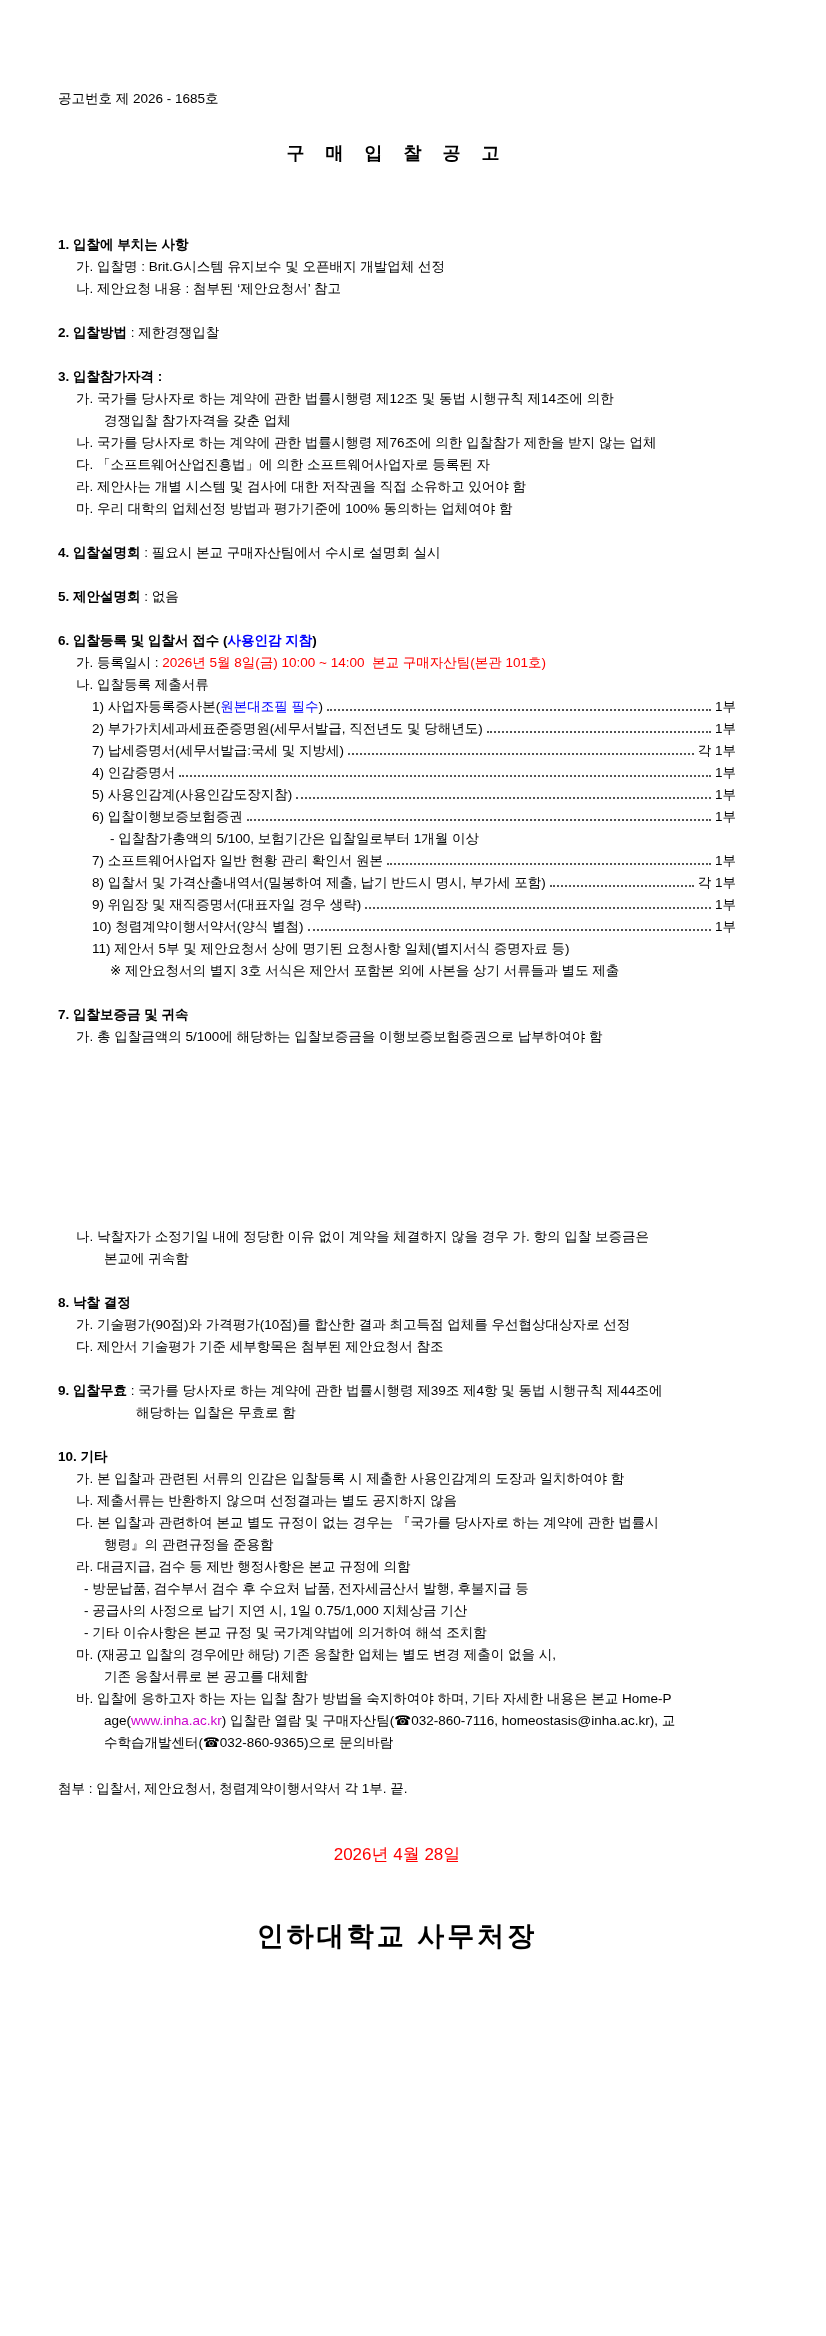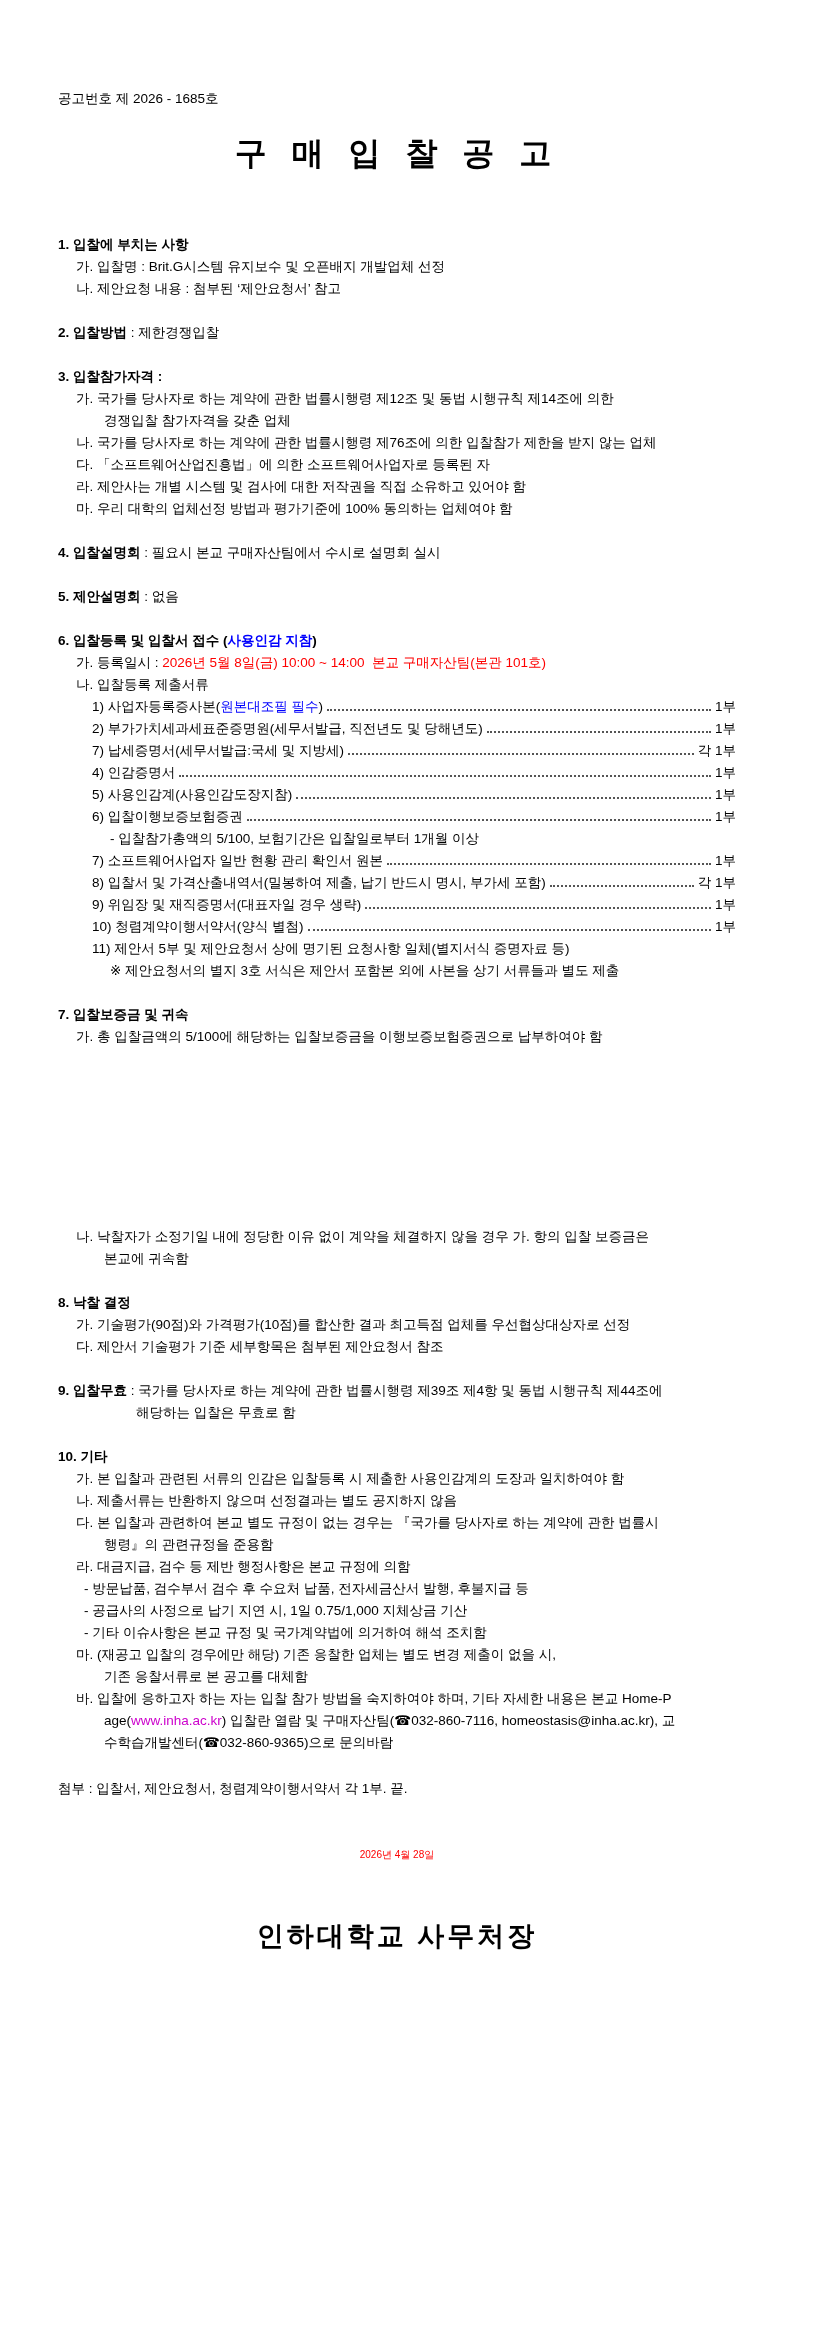--- a/index.html
+++ b/index.html
@@ -17,21 +17,21 @@
     overflow: hidden;
   }
   .line { line-height: 22px; white-space: pre; }
   .bold { font-weight: bold; }
   .red { color: #fe0000; }
   .blue { color: #0000fe; }
   .magenta { color: #cc00cc; }
   .doc-title {
     margin-top: 26px;
     text-align: center;
-    font-size: 32px;
+    font-size: 18px;
     font-weight: bold;
     letter-spacing: 8px;
     line-height: 34px;
     white-space: pre;
   }
   .sec { margin-top: 22px; }
   .sec-first { margin-top: 64px; }
   .ind-a   { margin-left: 18px; }
   .ind-cont{ margin-left: 46px; }
   .ind-doc { margin-left: 34px; }
@@ -47,21 +47,21 @@
     margin: 0 4px;
     border-bottom: 2px dotted #555555;
   }
   .count { white-space: pre; }
   .page-break-gap { height: 178px; }
   .attachment { margin-top: 24px; }
   .issue-date {
     margin-top: 44px;
     text-align: center;
     color: #fe0000;
-    font-size: 10px;
+    font-size: 17px;
     line-height: 22px;
   }
   .signature {
     margin-top: 52px;
     text-align: center;
     font-size: 27px;
     font-weight: bold;
     letter-spacing: 3px;
     line-height: 36px;
   }

